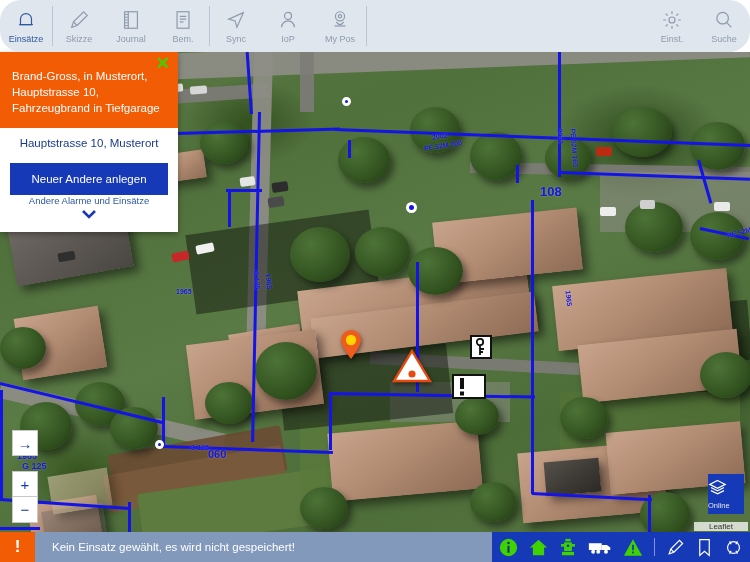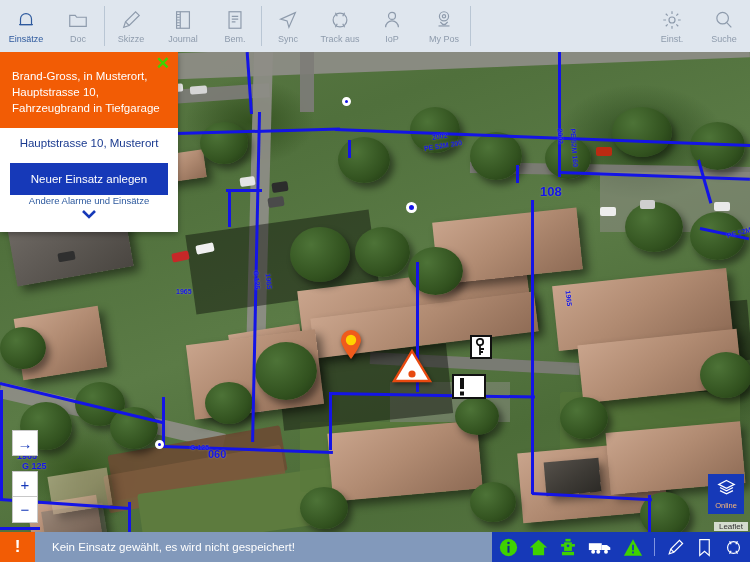--- a/index.html
+++ b/index.html
@@ -11,20 +11,21 @@
   }
   #app { position: relative; width: 750px; height: 562px; overflow: hidden; }
 
   
   .toolbar {
     position: absolute; top: 0; left: 0;
     width: 750px; height: 52px;
     background: #dfe6ee;
     display: flex; align-items: stretch;
     z-index: 40;
+    border-radius: 21px;
   }
   .tb-group { display: flex; align-items: stretch; height: 52px; }
   .tb-sep { width: 1px; background: #b9c6d4; margin: 6px 0; flex: 0 0 1px; }
   .tb-item {
     width: 52px; height: 52px;
     display: flex; flex-direction: column;
     align-items: center; justify-content: center;
     gap: 2px; cursor: pointer;
     color: #8e9bac;
   }
@@ -145,29 +146,29 @@
     display: flex; align-items: center; justify-content: center;
     color: #1639b8; font-size: 15px; cursor: pointer;
     border: 1px solid #c8c8c8;
     font-family: "Liberation Sans", sans-serif;
   }
   .zoombtn + .zoombtn { border-top: none; }
 
   .layerbtn {
     position: absolute; right: 6px; bottom: 18px;
     width: 36px; height: 40px; background: #1639b8;
-    color: #fdba74; display: flex; flex-direction: column;
-    align-items: center; justify-content: center; gap: 1px;
+    color: #e5e5e5; display: flex; flex-direction: column;
+    justify-content: center; gap: 1px;
     cursor: pointer; z-index: 25;
   }
   .layerbtn .lbl { font-size: 7.5px; }
   .attrib {
     position: absolute; right: 2px; bottom: 1px;
     font-size: 8px; color: #333; background: rgba(255,255,255,.75);
-    padding: 0 5px; z-index: 25;
+    padding: 0 15px; z-index: 25;
   }
 
   
   .statusbar {
     position: absolute; left: 0; bottom: 0;
     width: 750px; height: 30px;
     display: flex; align-items: stretch; z-index: 40;
   }
   .sb-warn {
     width: 35px; background: #f25c05;
@@ -196,28 +197,20 @@
     <div class="tb-group">
       <div class="tb-item active">
         <span class="ico">
           <svg width="22" height="22" viewBox="0 0 24 24" fill="none" stroke="currentColor" stroke-width="1.3">
             <path d="M6 17 V11 a6 6 0 0 1 12 0 v6 z"></path>
               <path d="M4.5 17 h15"></path>
           </svg>
         </span>
         <span class="lbl">Einsätze</span>
       </div>
-      <div class="tb-item">
-        <span class="ico">
-          <svg width="22" height="22" viewBox="0 0 24 24" fill="none" stroke="currentColor" stroke-width="1.3">
-            <path d="M3 7 h6 l1.6 2 H21 v10 H3 z"></path>
-          </svg>
-        </span>
-        <span class="lbl">Doc</span>
-      </div>
     </div>
 
     <div class="tb-sep"></div>
 
     <div class="tb-group">
       <div class="tb-item">
         <span class="ico">
           <svg width="22" height="22" viewBox="0 0 24 24" fill="none" stroke="currentColor" stroke-width="1.3">
             <path d="M4 20 L6 14 L17 3 l4 4 L10 18 z"></path>
               <path d="M6 14 l4 4"></path>
@@ -249,29 +242,20 @@
     <div class="tb-sep"></div>
 
     <div class="tb-group">
       <div class="tb-item">
         <span class="ico">
           <svg width="22" height="22" viewBox="0 0 24 24" fill="none" stroke="currentColor" stroke-width="1.3">
             <path d="M20 4 L4 11 L11 13 L13 20 z"></path>
           </svg>
         </span>
         <span class="lbl">Sync</span>
-      </div>
-      <div class="tb-item">
-        <span class="ico">
-          <svg width="22" height="22" viewBox="0 0 24 24" fill="none" stroke="currentColor" stroke-width="1.3">
-            <circle cx="12" cy="12" r="7.5"></circle>
-            <path d="M7 4 L9 8 M17 4 L15 8 M7 20 L9 16 M17 20 L15 16"></path>
-          </svg>
-        </span>
-        <span class="lbl">Track aus</span>
       </div>
       <div class="tb-item">
         <span class="ico">
           <svg width="22" height="22" viewBox="0 0 24 24" fill="none" stroke="currentColor" stroke-width="1.3">
             <circle cx="12" cy="7.5" r="3.8"></circle>
             <path d="M5 20 a7 7 0 0 1 14 0"></path>
           </svg>
         </span>
         <span class="lbl">IoP</span>
       </div>
@@ -497,21 +481,21 @@
     <div class="attrib">Leaflet</div>
   </div>
 
   <div class="popup">
     <div class="popup-head">
       <span class="popup-close">✕</span>
       <div class="popup-title">Brand-Gross, in Musterort, Hauptstrasse 10, Fahrzeugbrand in Tiefgarage</div>
     </div>
     <div class="popup-body">
       <div class="popup-addr">Hauptstrasse 10, Musterort</div>
-      <button class="popup-btn">Neuer Einsatz anlegen</button>
+      <button class="popup-btn">Neuer Andere anlegen</button>
       <div class="popup-more">Andere Alarme und Einsätze</div>
       <div class="popup-chev">
         <svg width="16" height="10" viewBox="0 0 16 10" fill="none" stroke="#1639b8" stroke-width="2.6">
           <path d="M2 2 L8 8 L14 2"></path>
         </svg>
       </div>
     </div>
   </div>
 
   <div class="statusbar">

